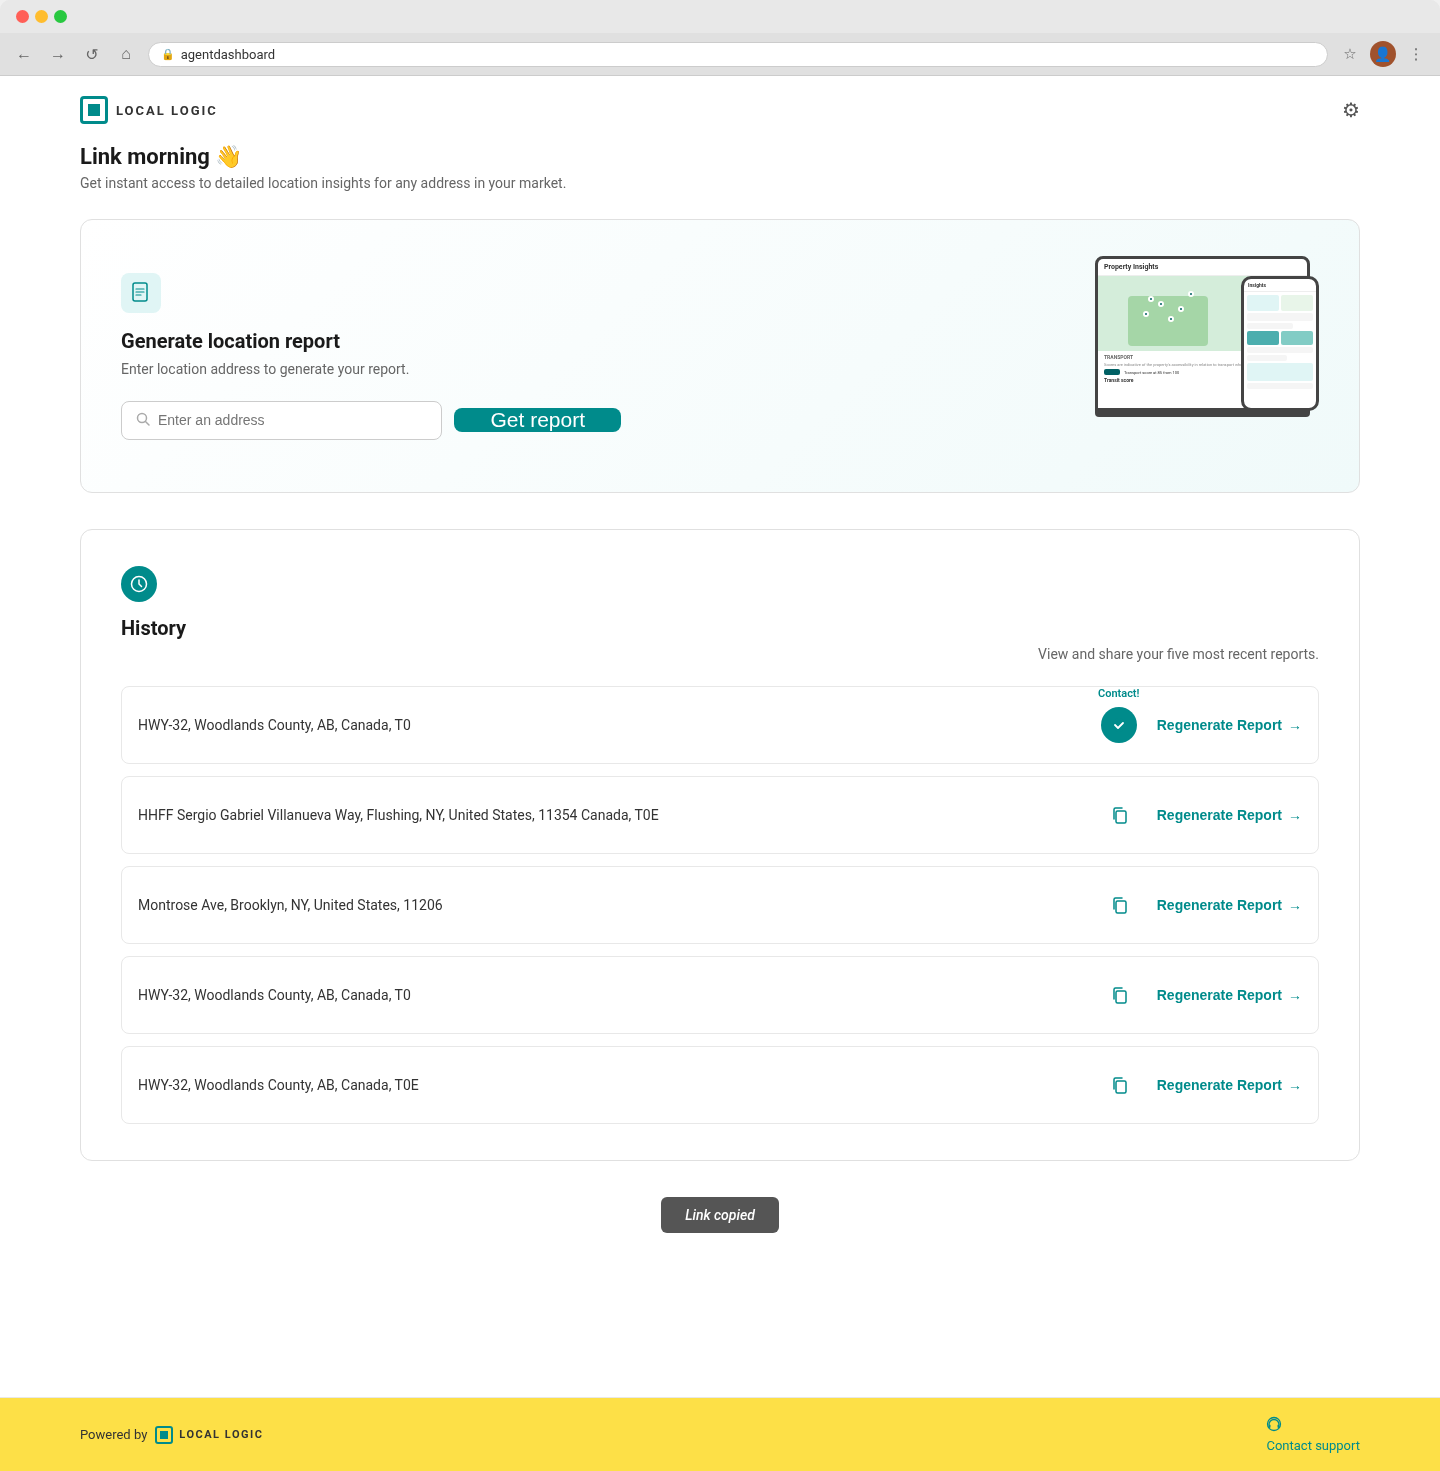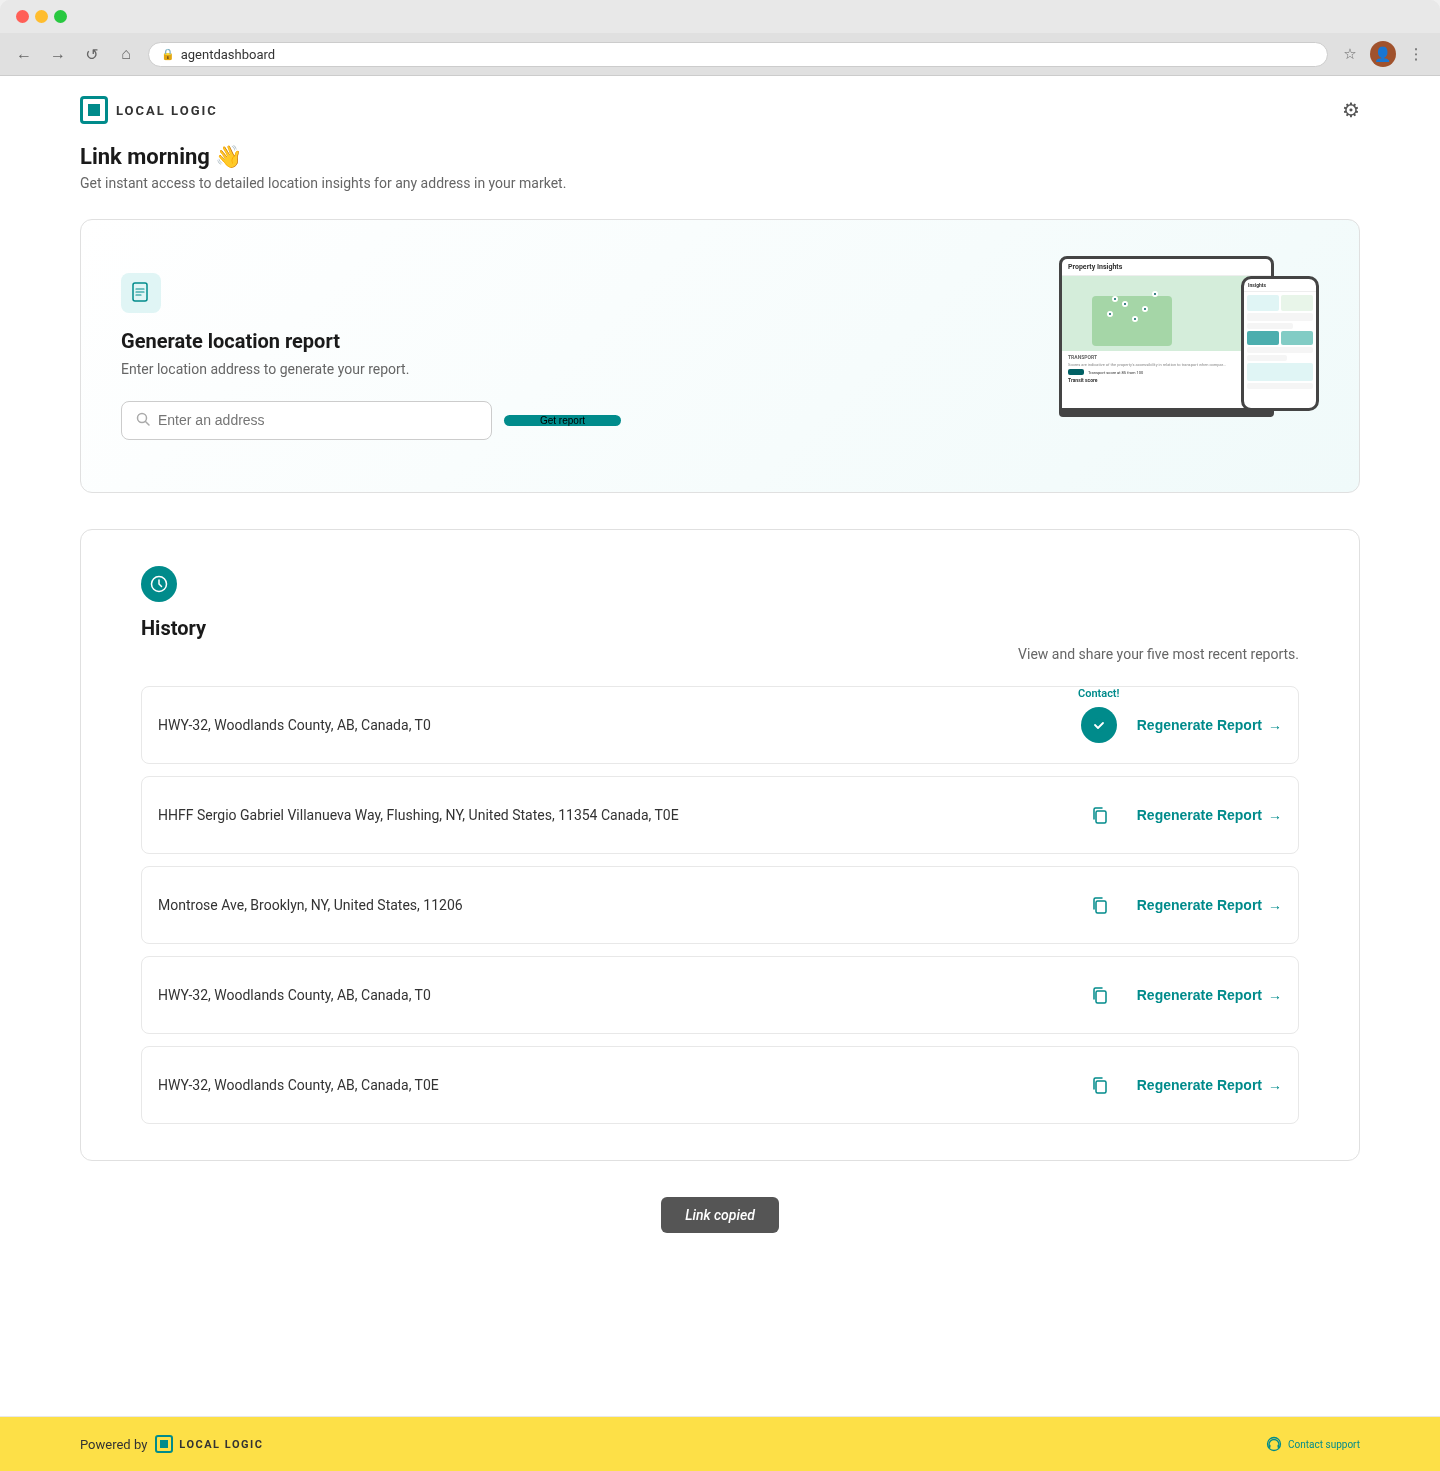--- a/index.html
+++ b/index.html
@@ -233,43 +233,43 @@
     }
     .search-input {
       border: none;
       outline: none;
       font-size: 14px;
       color: #999;
       width: 100%;
     }
     .get-report-btn {
       background: #008B8B;
-      color: #000000;
+      color: #ffffff;
       border: none;
       border-radius: 8px;
       padding: 0 36px;
-      font-size: 10px;
+      font-size: 21px;
       font-weight: 500;
       cursor: pointer;
       white-space: nowrap;
     }
 
     
     .mockup-container {
       position: relative;
       width: 260px;
       height: 190px;
     }
 
     
     .history-section {
       background: white;
       border: 1px solid #e0e0e0;
       border-radius: 12px;
-      padding: 36px 60px;
+      padding: 36px 40px;
       margin-bottom: 36px;
     }
     .history-icon {
       width: 36px;
       height: 36px;
       background: #008B8B;
       border-radius: 50%;
       display: flex;
       align-items: center;
       justify-content: center;
@@ -415,26 +415,26 @@
     }
     .powered-by-brand {
       font-size: 11px;
       font-weight: 700;
       letter-spacing: 1.5px;
       text-transform: uppercase;
       color: #333;
     }
     .contact-support {
       display: flex;
-      align-items: center;
       gap: 6px;
-      font-size: 10px;
+      font-size: 13px;
       color: #008B8B;
       cursor: pointer;
       text-decoration: none;
+      flex-direction: column;
     }
   </style>
 </head>
 <body>
 
 <div class="browser-chrome">
   <div class="browser-titlebar">
     <div class="traffic-lights">
       <div class="traffic-light tl-red"></div>
       <div class="traffic-light tl-yellow"></div>
@@ -496,21 +496,21 @@
                 <circle cx="6" cy="6" r="4.5" stroke="#aaa" stroke-width="1.5"></circle>
                 <path d="M9.5 9.5L13 13" stroke="#aaa" stroke-width="1.5" stroke-linecap="round"></path>
               </svg>
             </span>
             <input class="search-input" type="text" placeholder="Enter an address" style="">
           </div>
           <button class="get-report-btn">Get report</button>
         </div>
       </div>
 
-      <div class="mockup-container" style="width:260px; height:200px; position:relative; flex-shrink:0; ">
+      <div class="mockup-container" style="width:224px; height:200px; position:relative; flex-shrink:0; ">
 
         <div style="position:absolute; left:0; top:0; width:215px; height:155px; background:#222; border-radius:8px 8px 0 0; border:3px solid #444; overflow:hidden;">
           <div style="width:100%; height:100%; background:white; overflow:hidden;">
             <div style="padding:4px 6px; font-size:7px; font-weight:bold; color:#333; border-bottom:1px solid #eee;">Property Insights</div>
 
             <div style="height:75px; background:#d4edda; position:relative; overflow:hidden;">
               <div style="position:absolute; top:20px; left:30px; width:80px; height:50px; background:#a5d6a7; border-radius:4px;"></div>
               <div style="position:absolute; top:25px; left:60px; width:6px; height:6px; background:#006064; border-radius:50%; border:2px solid white;"></div>
               <div style="position:absolute; top:30px; left:80px; width:6px; height:6px; background:#006064; border-radius:50%; border:2px solid white;"></div>
               <div style="position:absolute; top:20px; left:50px; width:6px; height:6px; background:#006064; border-radius:50%; border:2px solid white;"></div>

